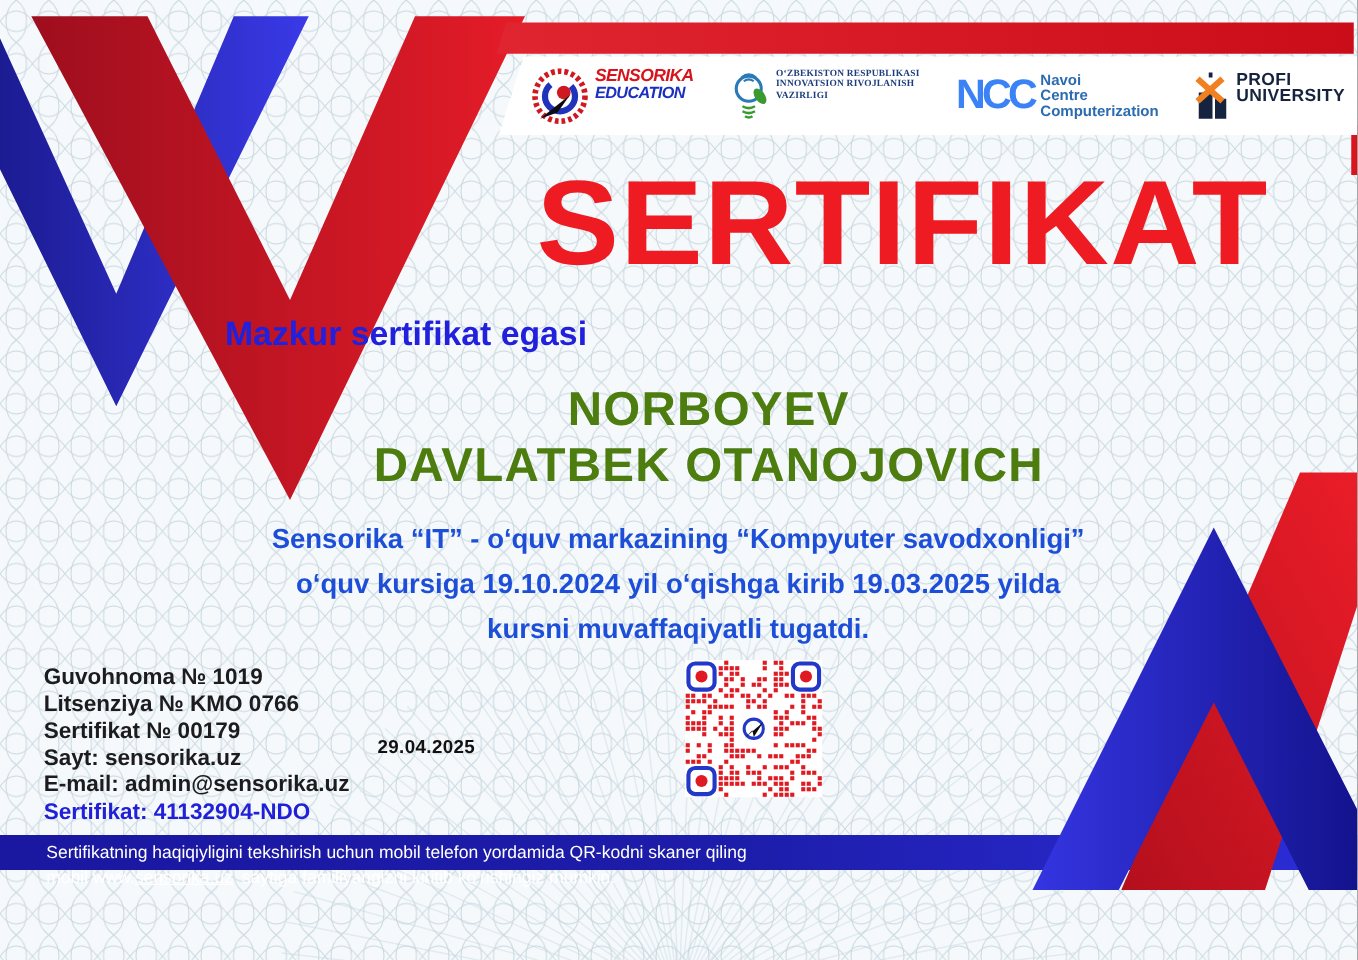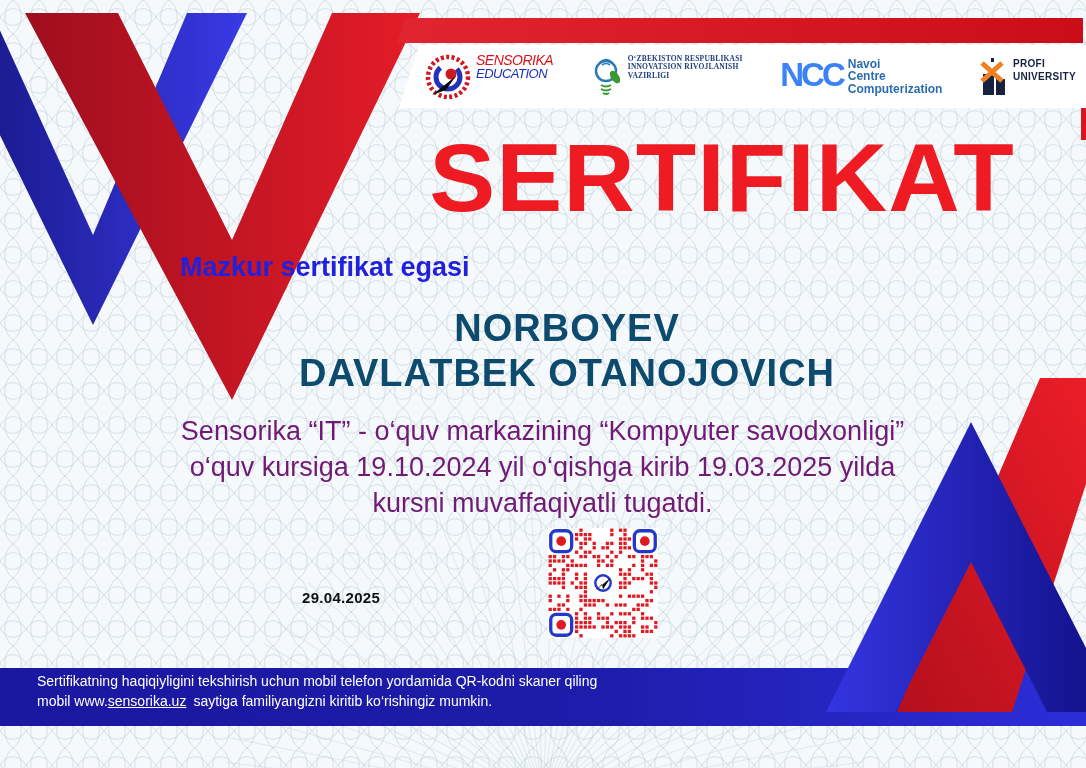--- a/index.html
+++ b/index.html
@@ -7,45 +7,45 @@
         font-family:"Liberation Sans",sans-serif;}
   .cert svg.bg{position:absolute;left:0;top:0;z-index:0;}
   .abs{position:absolute;z-index:3;}
 
   
   .logo-strip{position:absolute;left:399px;top:45px;width:687px;height:63px;background:#fff;
       clip-path:polygon(20px 0,100% 0,100% 100%,0 100%);z-index:2;display:flex;align-items:center;
       padding:0;box-sizing:border-box;}
   .logo-strip .inner{display:flex;align-items:center;width:100%;padding:0 10px 0 26px;box-sizing:border-box;justify-content:space-between;}
   .logo{display:flex;gap:5px;}
-  .sens-text{font-style:italic;font-weight:normal;line-height:13px;letter-spacing:-0.5px;}
+  .sens-text{font-style:italic;font-weight:bold;line-height:13px;letter-spacing:-0.5px;}
   .sens-text .t1{color:#d8131c;font-size:14px;}
   .sens-text .t2{color:#1b2fc0;font-size:13px;}
   .min-text{font-family:"Liberation Serif",serif;font-weight:bold;font-size:7.5px;line-height:8.5px;color:#1d3d7d;letter-spacing:.2px;}
   .ncc-abbr{font-weight:bold;font-size:33px;color:#3b82f6;letter-spacing:-3px;line-height:33px;}
   .ncc-text{font-weight:bold;font-size:12px;line-height:12.5px;color:#2b6cb0;}
   .itp-text .t1{font-size:17px;color:#86898c;letter-spacing:1px;font-weight:bold;line-height:17px;}
   .itp-text .t2{font-size:5.5px;color:#9aa0a5;line-height:7px;letter-spacing:.2px;}
-  .profi-text{font-weight:bold;font-size:10px;line-height:13.5px;color:#16233f;letter-spacing:.3px;}
+  .profi-text{font-weight:bold;font-size:14px;line-height:13.5px;color:#16233f;letter-spacing:.3px;}
 
   
   .title{left:358px;top:128px;width:728px;text-align:center;font-size:99px;line-height:99px;
          font-weight:bold;letter-spacing:1px;color:#ee1b23;transform:scaleY(0.97);}
   .subtitle{left:180px;top:252px;width:740px;text-align:left;font-size:27px;font-weight:bold;color:#2121dd;}
   .recipient{left:197px;top:306px;width:740px;text-align:center;font-size:38px;line-height:45px;
-             font-weight:bold;letter-spacing:1px;color:#0c4a6e;}
-  .bodytext{left:120px;top:413px;width:845px;text-align:center;font-size:27px;line-height:36px;
-            font-weight:normal;color:#701a75;}
+             font-weight:bold;letter-spacing:1px;color:#4d7c0f;}
+  .bodytext{left:120px;top:413px;width:845px;text-align:center;font-size:22px;line-height:36px;
+            font-weight:bold;color:#1d4ed8;}
   .details{left:35px;top:531px;font-size:18px;line-height:21.5px;font-weight:bold;color:#1c1c1e;}
   .details .hl{color:#2020d8;}
   .sig{left:302px;top:566px;font-size:19px;font-weight:bold;color:#111;}
   .sig-date{left:302px;top:589px;font-size:15px;font-weight:bold;color:#111;letter-spacing:.3px;}
 
   
-  .footer-bar{position:absolute;left:0;top:668px;width:100%;height:58px;z-index:1;
+  .footer-bar{position:absolute;left:0;top:668px;width:100%;height:28px;z-index:1;
       background:linear-gradient(90deg,#1a17a0 0%,#1d1dab 55%,#2d2dd8 100%);
       color:#fff;font-size:14px;line-height:20px;box-sizing:border-box;padding:3px 0 0 37px;}
   .footer-bar a{color:#fff;text-decoration:underline;}
   .footer-bar .sp{margin-left:7px;}
 
   
   .qr{left:548px;top:528px;width:110px;height:110px;z-index:3;}
 </style>
 </head>
 <body>
@@ -209,20 +209,28 @@
   <div class="abs recipient">
     <div>NORBOYEV</div>
     <div>DAVLATBEK OTANOJOVICH</div>
   </div>
   <div class="abs bodytext">
     <div>Sensorika “IT” - o‘quv markazining “Kompyuter savodxonligi”</div>
     <div>o‘quv kursiga 19.10.2024 yil o‘qishga kirib 19.03.2025 yilda</div>
     <div>kursni muvaffaqiyatli tugatdi.</div>
   </div>
 
+  <div class="abs details">
+    <div>Guvohnoma № 1019</div>
+    <div>Litsenziya № KMO 0766</div>
+    <div>Sertifikat № 00179</div>
+    <div>Sayt: sensorika.uz</div>
+    <div>E-mail: admin@sensorika.uz</div>
+    <div class="hl">Sertifikat: 41132904-NDO</div>
+  </div>
 
   <div class="abs sig-date">29.04.2025</div>
 
   <div class="abs qr">
     <svg width="110" height="110" viewBox="0 0 100 100">
       <rect width="100" height="100" fill="#fff"></rect>
       <g id="qr-modules">
           <rect x="28.5" y="0.5" width="3" height="3" fill="#e01a22"></rect>
           <rect x="56.5" y="0.5" width="3" height="3" fill="#e01a22"></rect>
           <rect x="64.5" y="0.5" width="3" height="3" fill="#e01a22"></rect>

